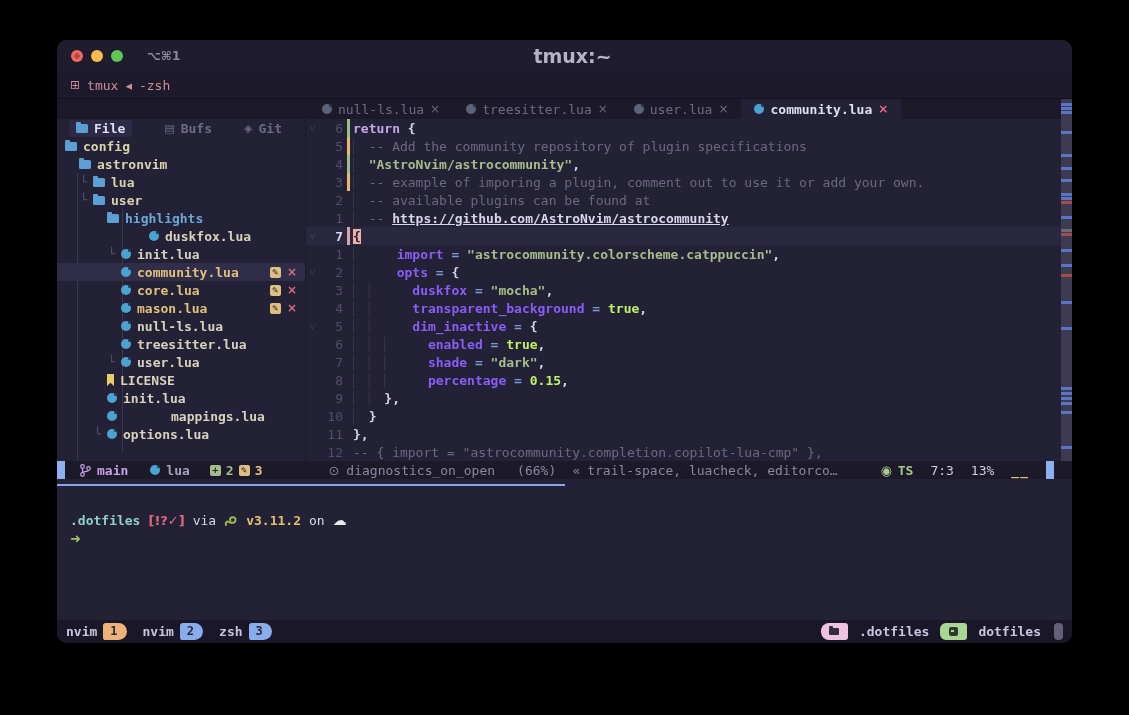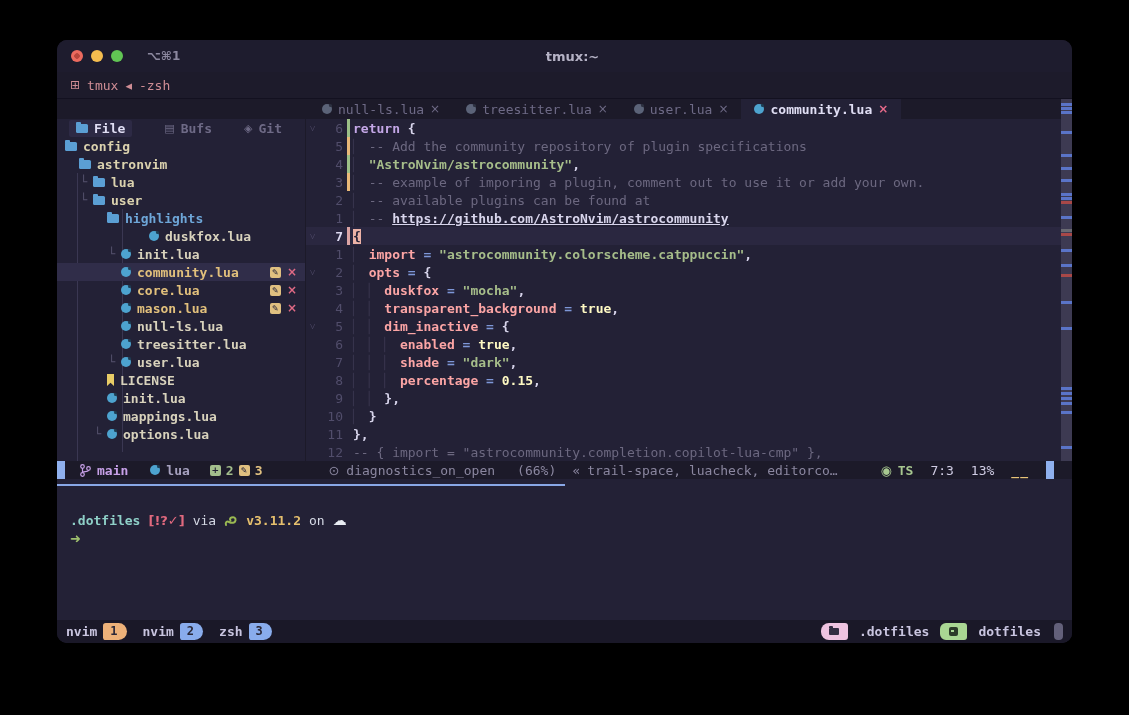--- a/index.html
+++ b/index.html
@@ -14,21 +14,21 @@
 
   
   .titlebar{height:32px;background:#1e1c2e;position:relative;display:flex;align-items:center;flex:none;}
   .lights{display:flex;gap:8px;margin-left:14px;z-index:2;}
   .light{width:12px;height:12px;border-radius:50%;}
   .l-close{background:radial-gradient(circle at 50% 50%,#b8463c 0 2.5px,#ec6a5e 3px);}
   .l-min{background:#f5bd4f;}
   .l-max{background:#61c554;}
   .shortcut{color:#8c889f;font-size:12px;font-weight:bold;margin-left:24px;z-index:2;
             font-family:"DejaVu Sans",sans-serif;}
-  .wtitle{position:absolute;left:16px;right:0;text-align:center;color:#b6b3c6;font-size:13px;
+  .wtitle{position:absolute;left:16px;right:0;text-align:center;color:#b6b3c6;font-size:19px;
           font-weight:bold;font-family:"DejaVu Sans",sans-serif;}
 
   
   .tmuxrow{height:26px;background:#1d1b2b;border-bottom:1px solid #131120;display:flex;
            align-items:center;padding-left:13px;gap:7px;color:#cf8d95;font-size:13px;flex:none;}
   .tmuxrow .sess-icon{font-size:12px;}
 
   
   .nvim{flex:none;position:relative;height:380px;}
   .bufferline{height:20px;background:#1c1a29;display:flex;align-items:center;padding-left:252px;}
@@ -73,22 +73,22 @@
   .cfold{width:13px;text-align:center;color:#544f6e;font-size:10px;flex:none;}
   .cnum{width:24px;text-align:right;color:#514d6b;font-size:13px;flex:none;}
   .cnum.curnum{color:#dcd9f0;font-weight:bold;}
   .csign{width:10px;height:18px;position:relative;flex:none;}
   .csign::before{content:"";position:absolute;left:4px;top:0;width:3px;height:100%;}
   .csign.s-g::before{background:#9cbf87;}
   .csign.s-o::before{background:#e8b878;}
   .csign.s-c::before{background:#dba4a4;}
   .ccode{font-size:13px;font-weight:bold;}
   .seg-kw{color:#c4a7e7;} .seg-p{color:#d8d5ec;} .seg-cm{color:#6c6880;font-weight:normal;}
-  .seg-str{color:#a6bd8a;} .seg-id{color:#fca5a5;} .seg-op{color:#7e97d8;}
-  .seg-b{color:#fef9c3;} .seg-url{color:#d8d5ec;text-decoration:underline;}
+  .seg-str{color:#a6bd8a;} .seg-id{color:#8b5cf6;margin-left:28px;} .seg-op{color:#7e97d8;}
+  .seg-b{color:#bef264;} .seg-url{color:#d8d5ec;text-decoration:underline;}
   .seg-g{color:#39364f;font-weight:normal;}
   .seg-cursor{background:#ecb2a6;color:#232136;}
 
   .scrollcol{position:absolute;top:0;right:0;width:11px;height:362px;background:#3d3a52;}
   .smark{position:absolute;left:0;width:100%;height:3px;}
   .m-b{background:#5a74c8;} .m-r{background:#a84848;} .m-gy{background:#6a6a72;}
 
   
   .statusline{height:18px;background:#1c1a29;display:flex;align-items:center;font-size:13px;
               padding-right:18px;}
@@ -277,21 +277,21 @@
               <span class="tlabel c-file">user.lua</span>
             </div>
             <div class="trow" style="padding-left: 50px;">
               <span class="lic-ic"></span>
               <span class="tlabel c-file">LICENSE</span>
             </div>
             <div class="trow" style="padding-left: 50px;">
               <span class="lua-ic"></span>
               <span class="tlabel c-file">init.lua</span>
             </div>
-            <div class="trow" style="padding-left: 50px;">
+            <div class="trow" style="padding-left: 50px; gap: 48px;">
               <span class="lua-ic"></span>
               <span class="tlabel c-file">mappings.lua</span>
             </div>
             <div class="trow" style="padding-left: 37px;">
               <span class="tconn">└</span>
               <span class="lua-ic"></span>
               <span class="tlabel c-file">options.lua</span>
             </div>
           </div>
       </div>

